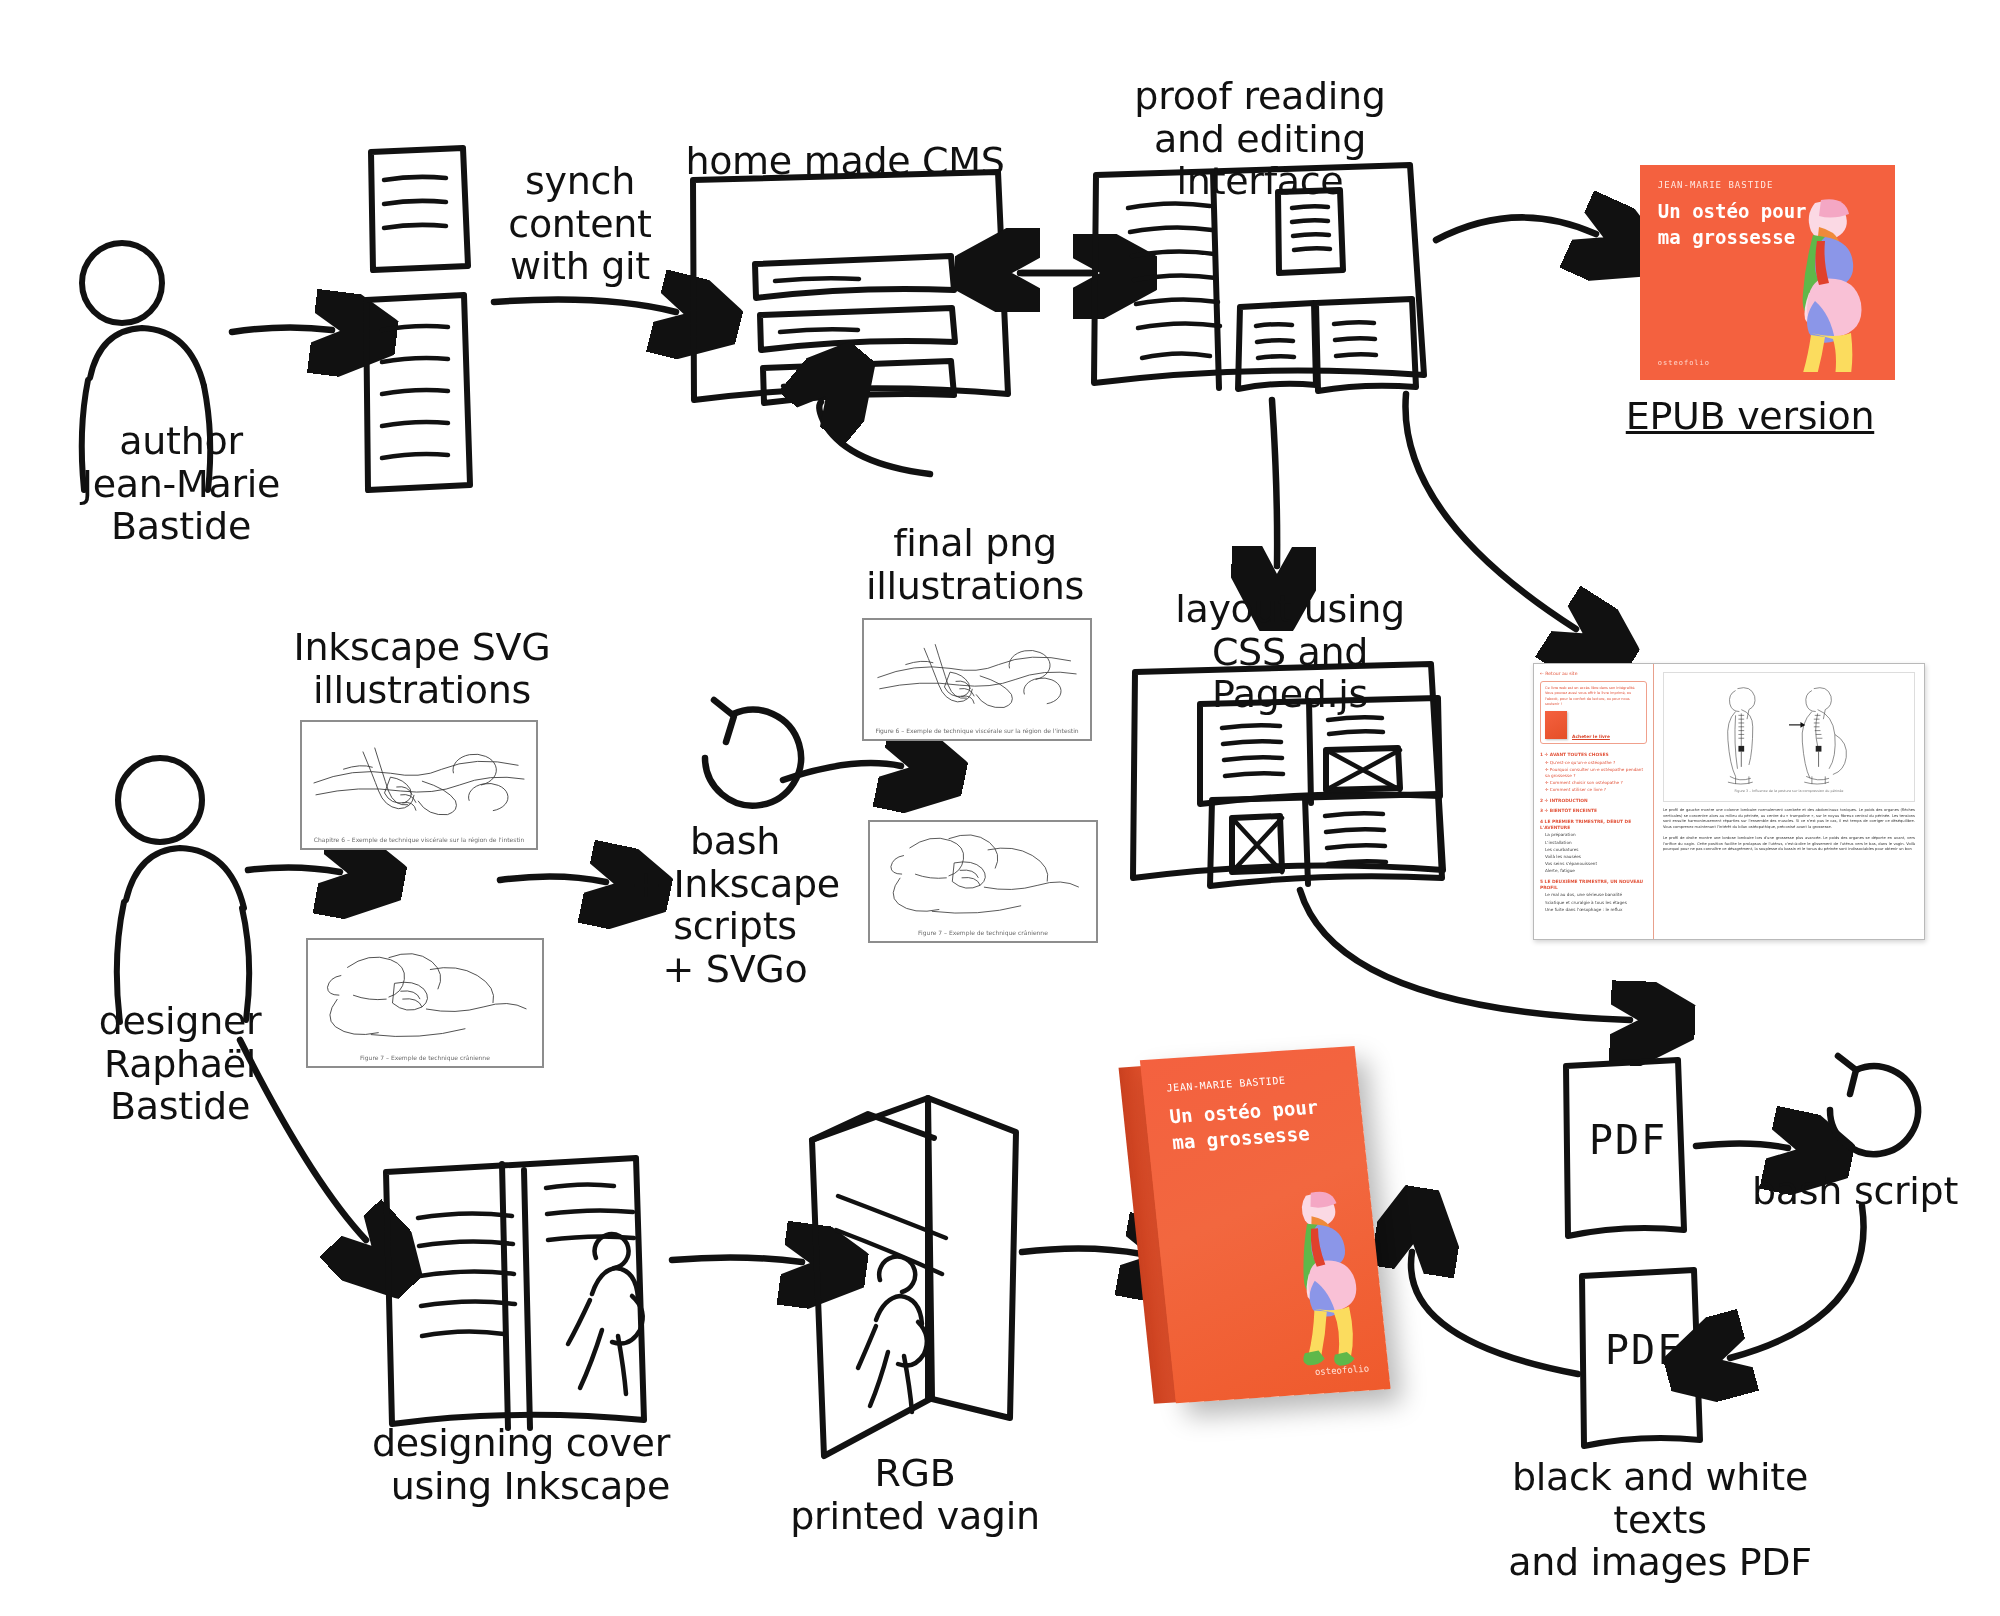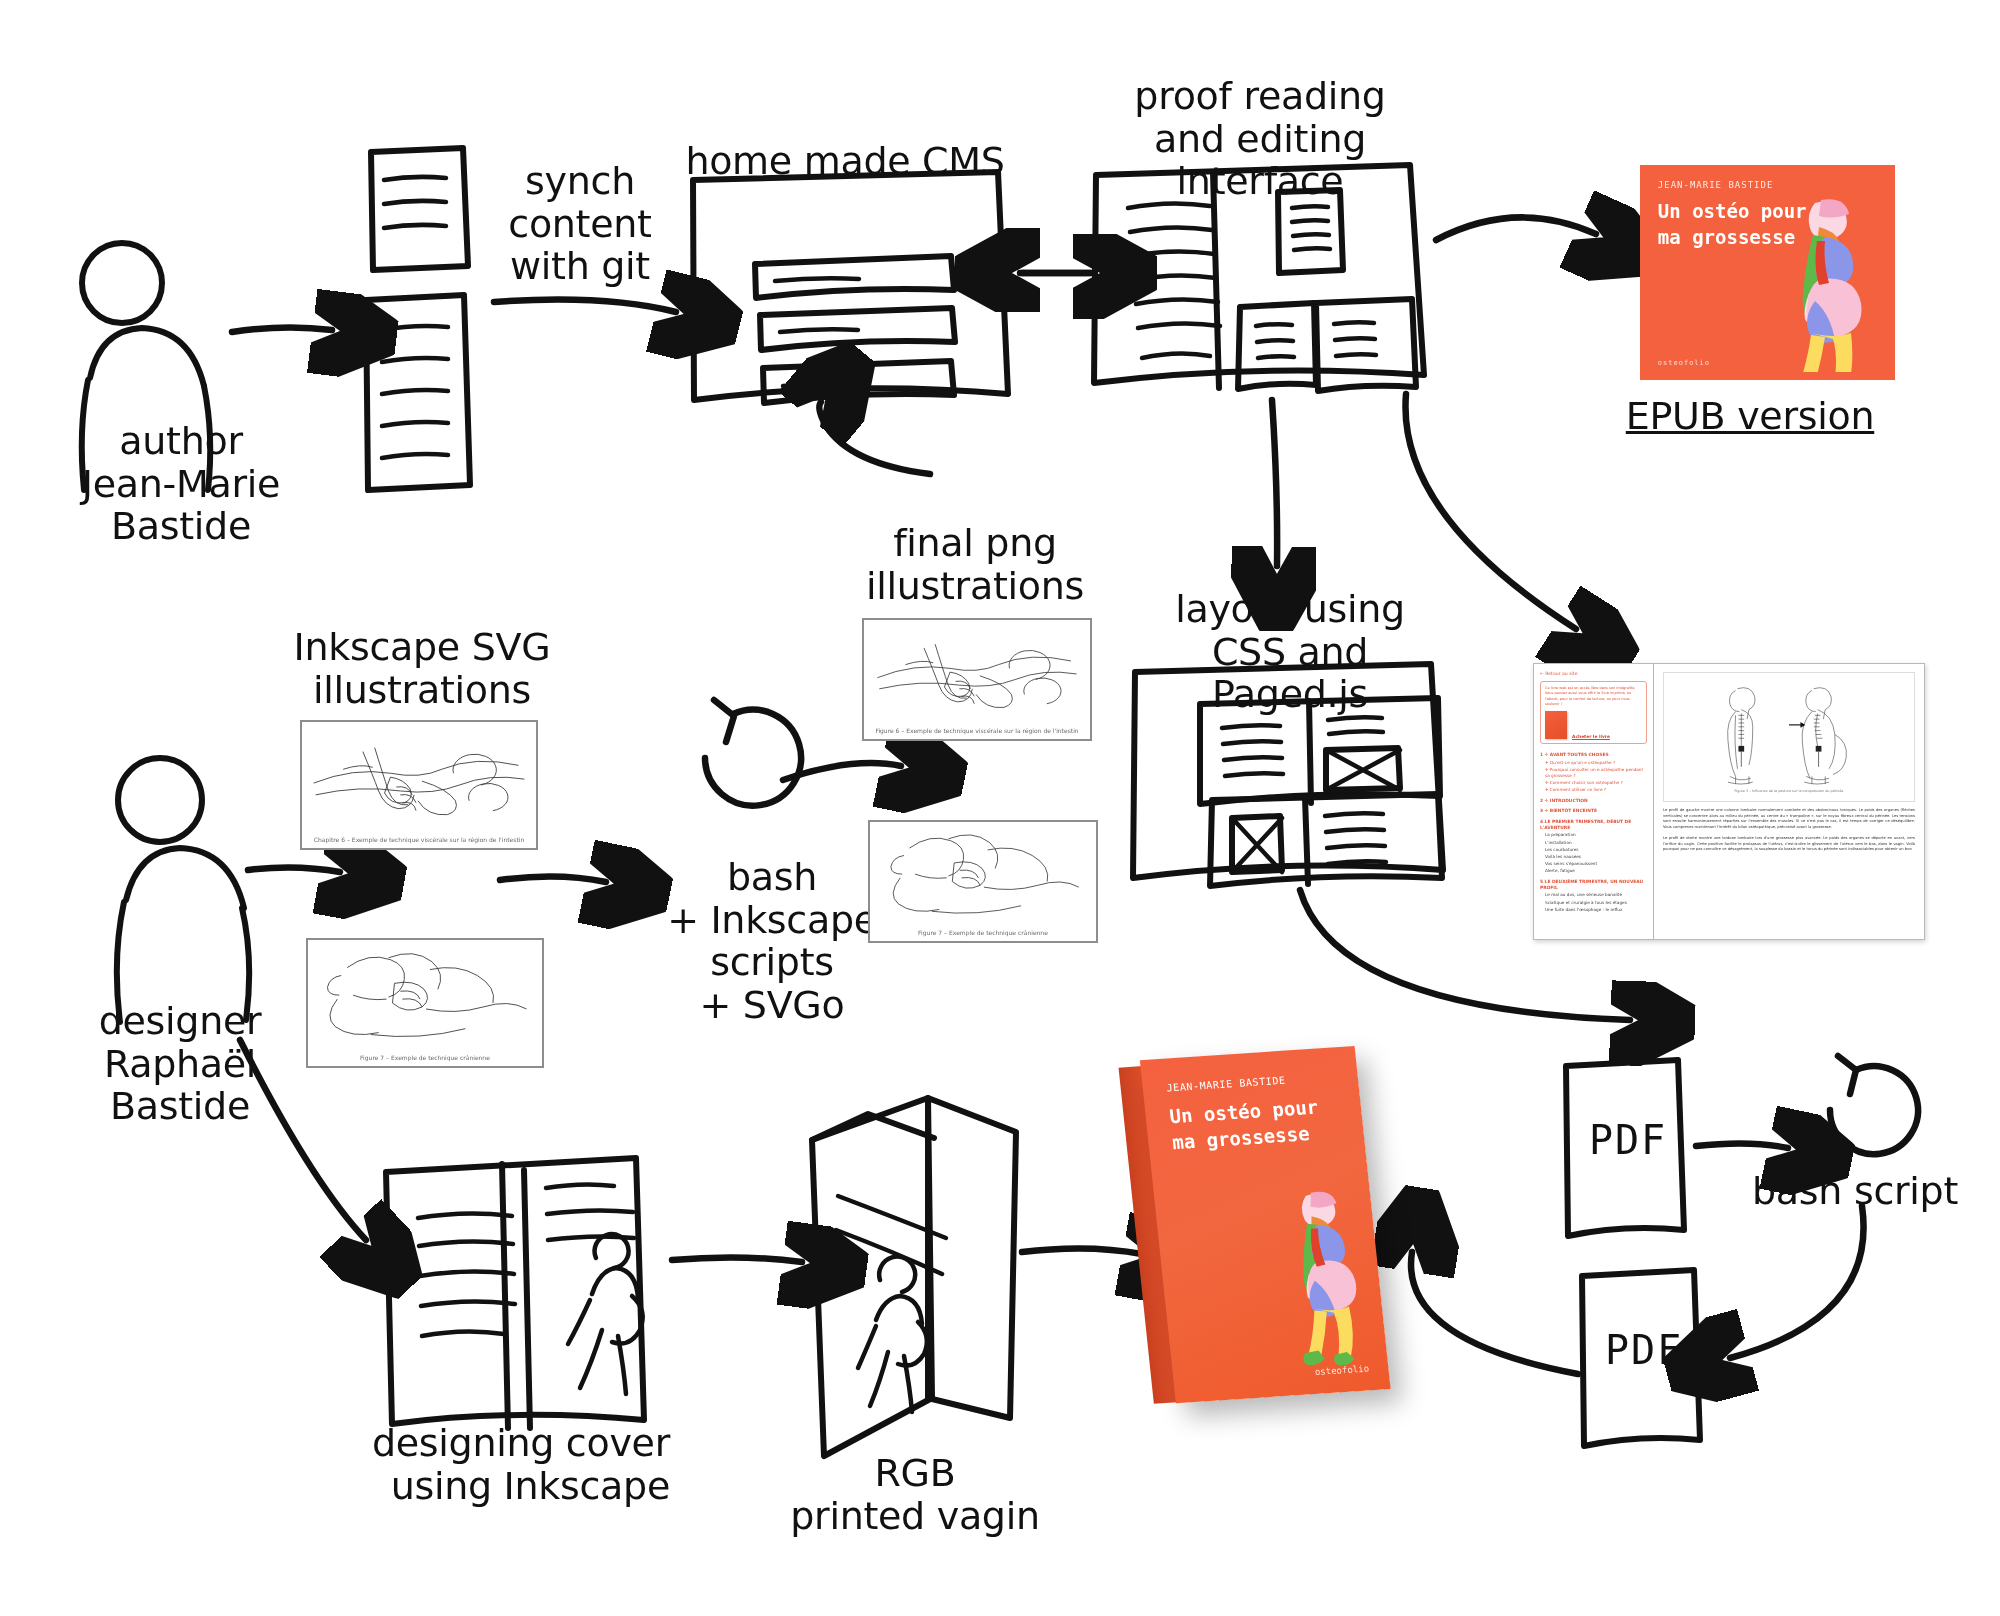--- a/index.html
+++ b/index.html
@@ -258,41 +258,43 @@
 and editing interface</div>
 
   <div class="lbl" style="left:1600px;top:395px;width:300px;text-decoration:underline;">EPUB version</div>
 
   <div class="lbl" style="left:850px;top:522px;width:250px;">final png
 illustrations</div>
 
   <div class="lbl" style="left:272px;top:626px;width:300px;">Inkscape SVG
 illustrations</div>
 
-  <div class="lbl" style="left:657px;top:820px;width:230px;margin-top:36px;">bash
+  <div class="lbl" style="left:620px;top:820px;width:230px;">bash
 + Inkscape
 scripts
 + SVGo</div>
 
   <div class="lbl" style="left:40px;top:1000px;width:280px;">designer
 Raphaël
 Bastide</div>
 
   <div class="lbl" style="left:1140px;top:588px;width:300px;">layout using
 CSS and Paged.js</div>
 
 
   <div class="lbl" style="left:370px;top:1422px;width:300px;text-align:right;">designing cover
 using Inkscape</div>
 
   <div class="lbl" style="left:790px;top:1452px;width:250px;">RGB
 printed vagin</div>
 
   <div class="lbl" style="left:1740px;top:1170px;width:230px;">bash script</div>
 
+  <div class="lbl" style="left:1460px;top:1456px;width:400px;">black and white texts
+and images PDF</div>
 
   <div class="lbl" style="left:1578px;top:1118px;width:100px;font-family:'DejaVu Sans Mono',monospace;font-size:40px;letter-spacing:2px;">PDF</div>
   <div class="lbl" style="left:1594px;top:1328px;width:100px;font-family:'DejaVu Sans Mono',monospace;font-size:40px;letter-spacing:2px;">PDF</div>
 
   <div class="epub" style="left:1640px;top:165px;width:255px;height:215px;background:#f4613f;">
     <div class="author">JEAN-MARIE BASTIDE</div>
     <div class="title">Un ostéo pour
 ma grossesse</div>
     <div class="pub">osteofolio</div>
     <svg style="position:absolute;right:18px;bottom:8px;width:110px;height:175px;" viewBox="0 0 110 175">

